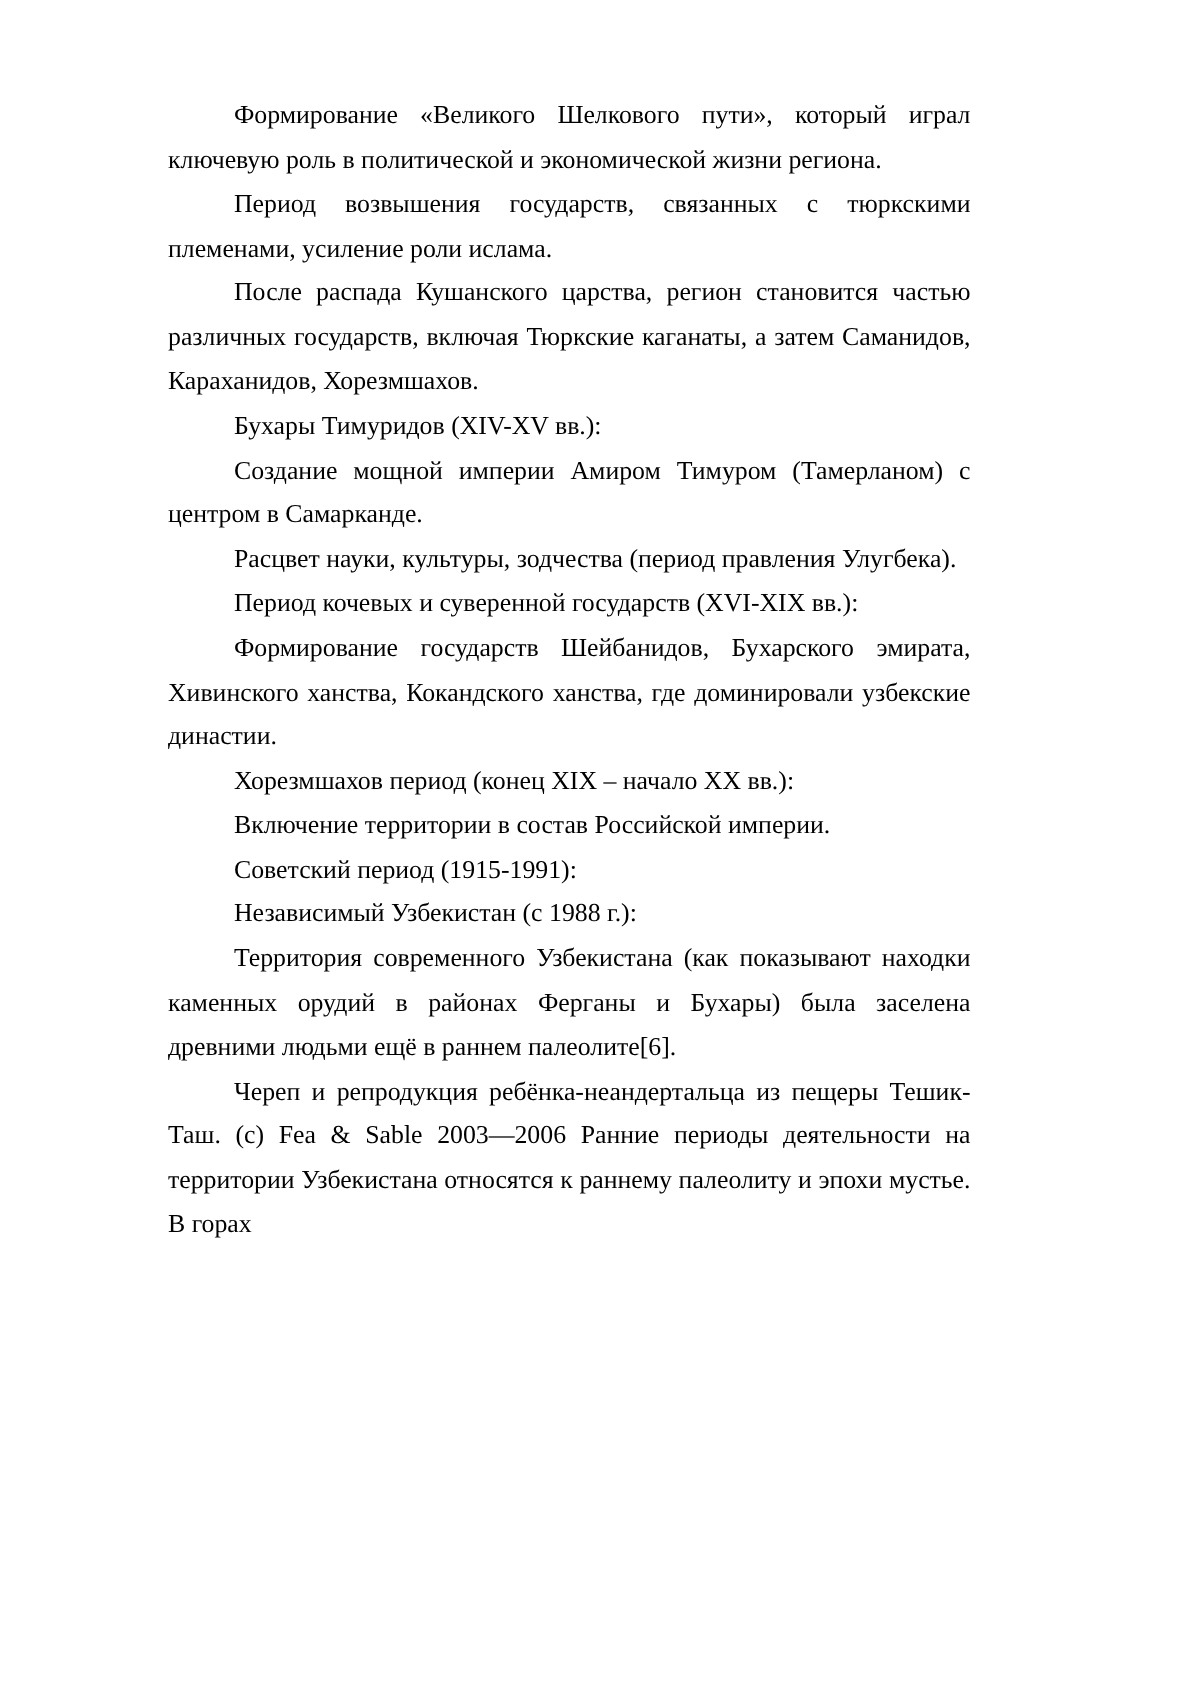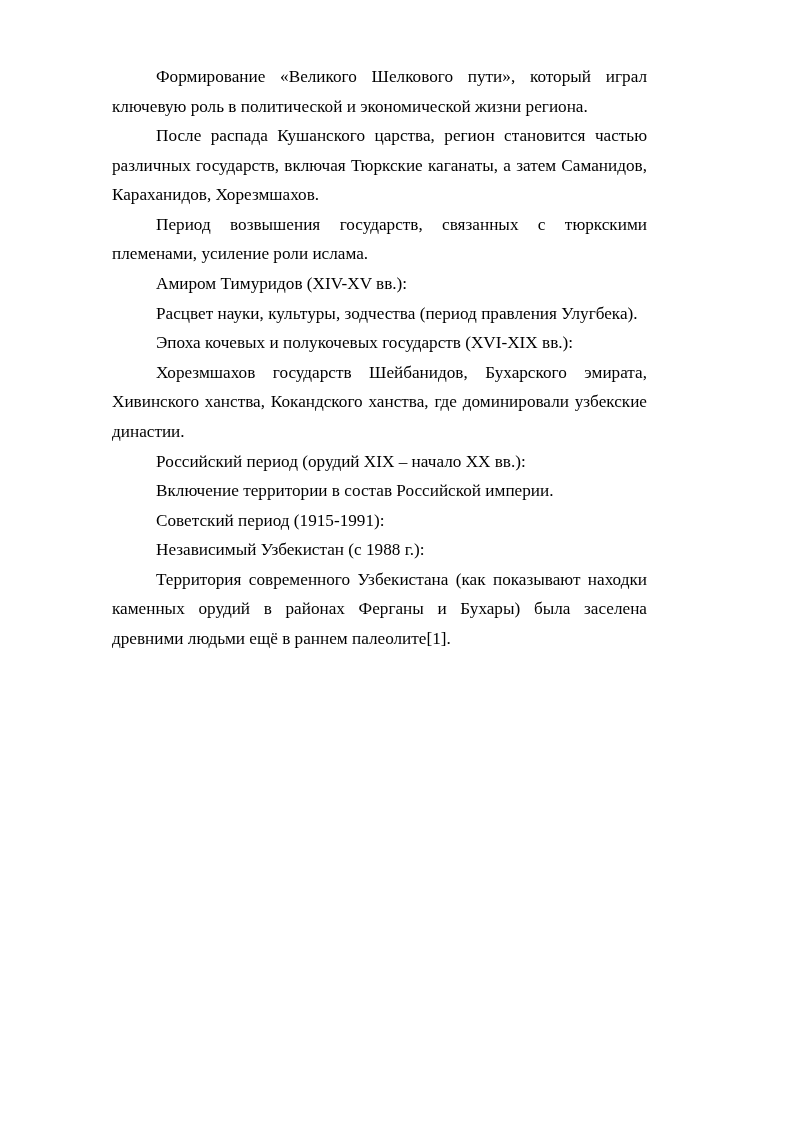--- a/index.html
+++ b/index.html
@@ -36,25 +36,27 @@
   p.para:last-child {
     text-align: justify;
   }
 </style>
 </head>
 <body>
 
 <div class="page">
   <div class="doc-body">
     <p class="para">Формирование «Великого Шелкового пути», который играл ключевую роль в политической и экономической жизни региона.</p>
+    <p class="para">Период возвышения государств, связанных с тюркскими племенами, усиление роли ислама.</p>
     <p class="para">После распада Кушанского царства, регион становится частью различных государств, включая Тюркские каганаты, а затем Саманидов, Караханидов, Хорезмшахов.</p>
-    <p class="para">Период возвышения государств, связанных с тюркскими племенами, усиление роли ислама.</p>
-    <p class="para">Амиром Тимуридов (XIV-XV вв.):</p>
+    <p class="para">Бухары Тимуридов (XIV-XV вв.):</p>
+    <p class="para">Создание мощной империи Амиром Тимуром (Тамерланом) с центром в Самарканде.</p>
     <p class="para">Расцвет науки, культуры, зодчества (период правления Улугбека).</p>
-    <p class="para">Эпоха кочевых и полукочевых государств (XVI-XIX вв.):</p>
-    <p class="para">Хорезмшахов государств Шейбанидов, Бухарского эмирата, Хивинского ханства, Кокандского ханства, где доминировали узбекские династии.</p>
-    <p class="para">Российский период (орудий XIX – начало XX вв.):</p>
+    <p class="para">Период кочевых и суверенной государств (XVI-XIX вв.):</p>
+    <p class="para">Формирование государств Шейбанидов, Бухарского эмирата, Хивинского ханства, Кокандского ханства, где доминировали узбекские династии.</p>
+    <p class="para">Хорезмшахов период (конец XIX – начало XX вв.):</p>
     <p class="para">Включение территории в состав Российской империи.</p>
     <p class="para">Советский период (1915-1991):</p>
     <p class="para">Независимый Узбекистан (с 1988 г.):</p>
-    <p class="para">Территория современного Узбекистана (как показывают находки каменных орудий в районах Ферганы и Бухары) была заселена древними людьми ещё в раннем палеолите[1].</p>
+    <p class="para">Территория современного Узбекистана (как показывают находки каменных орудий в районах Ферганы и Бухары) была заселена древними людьми ещё в раннем палеолите[6].</p>
+    <p class="para">Череп и репродукция ребёнка-неандертальца из пещеры Тешик-Таш. (с) Fea &amp; Sable 2003—2006 Ранние периоды деятельности на территории Узбекистана относятся к раннему палеолиту и эпохи мустье. В горах</p>
   </div>
 </div>
 
 </body></html>

